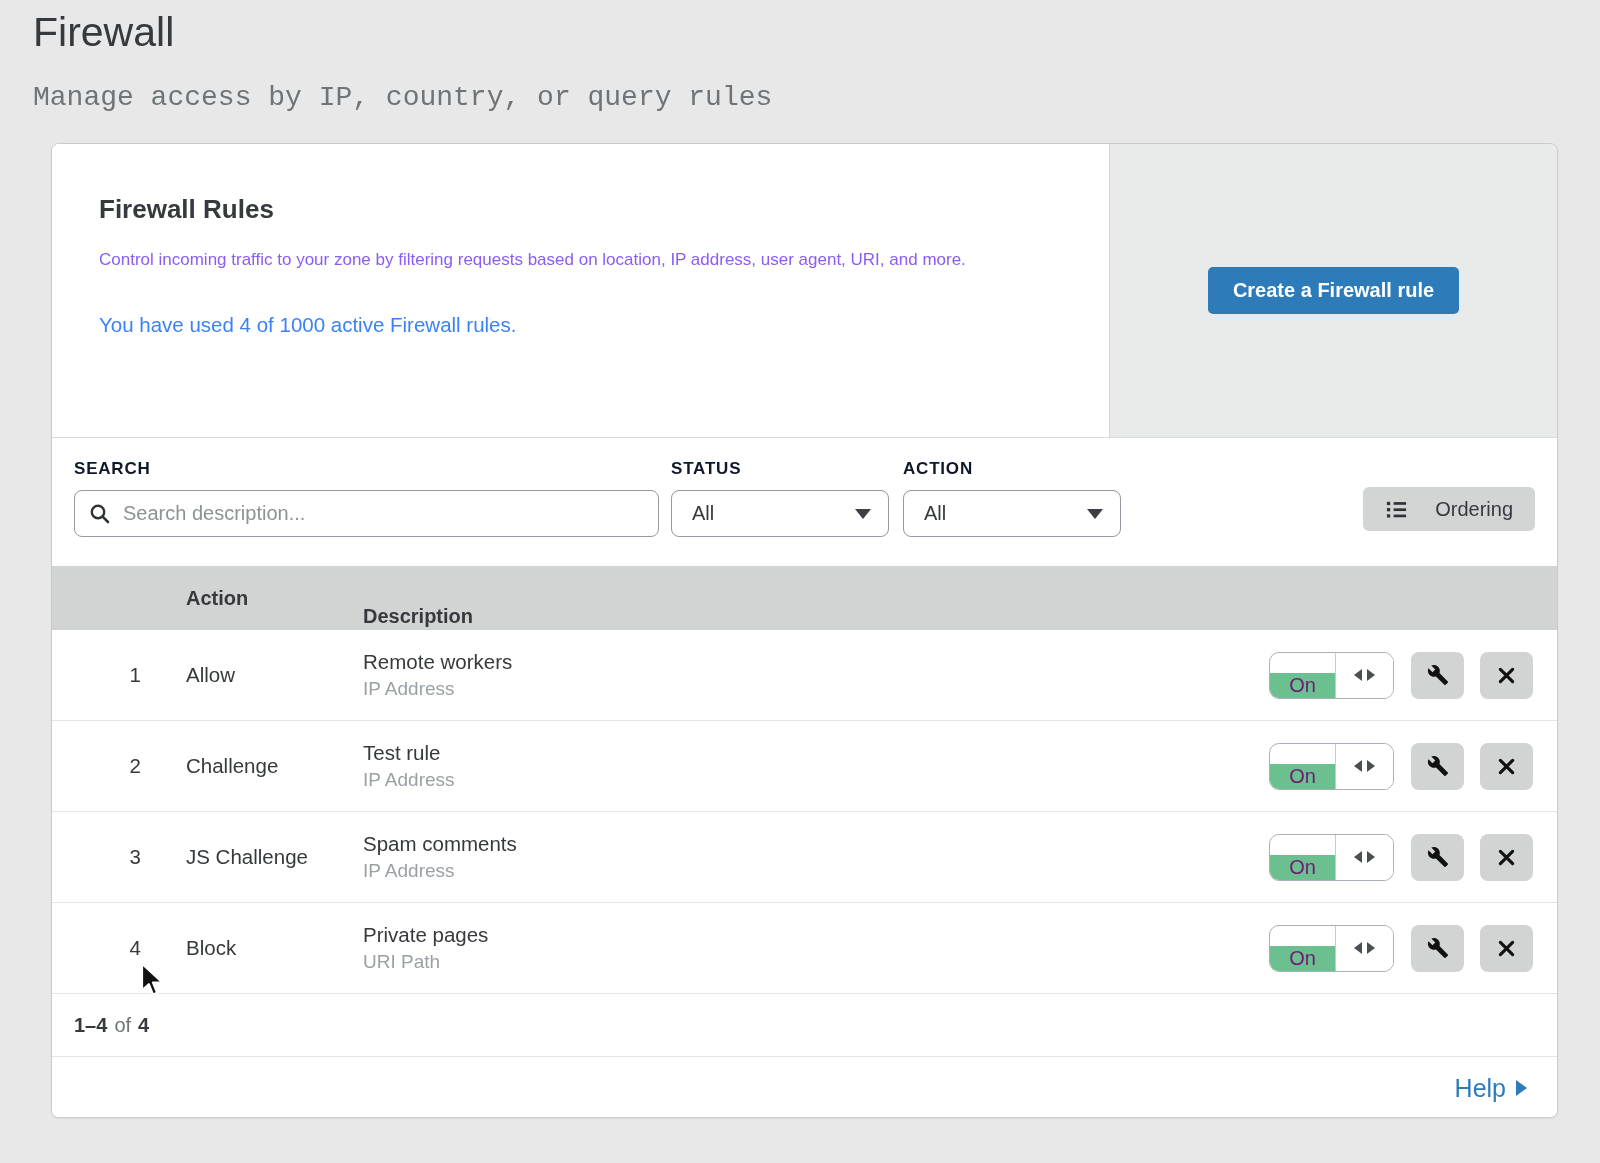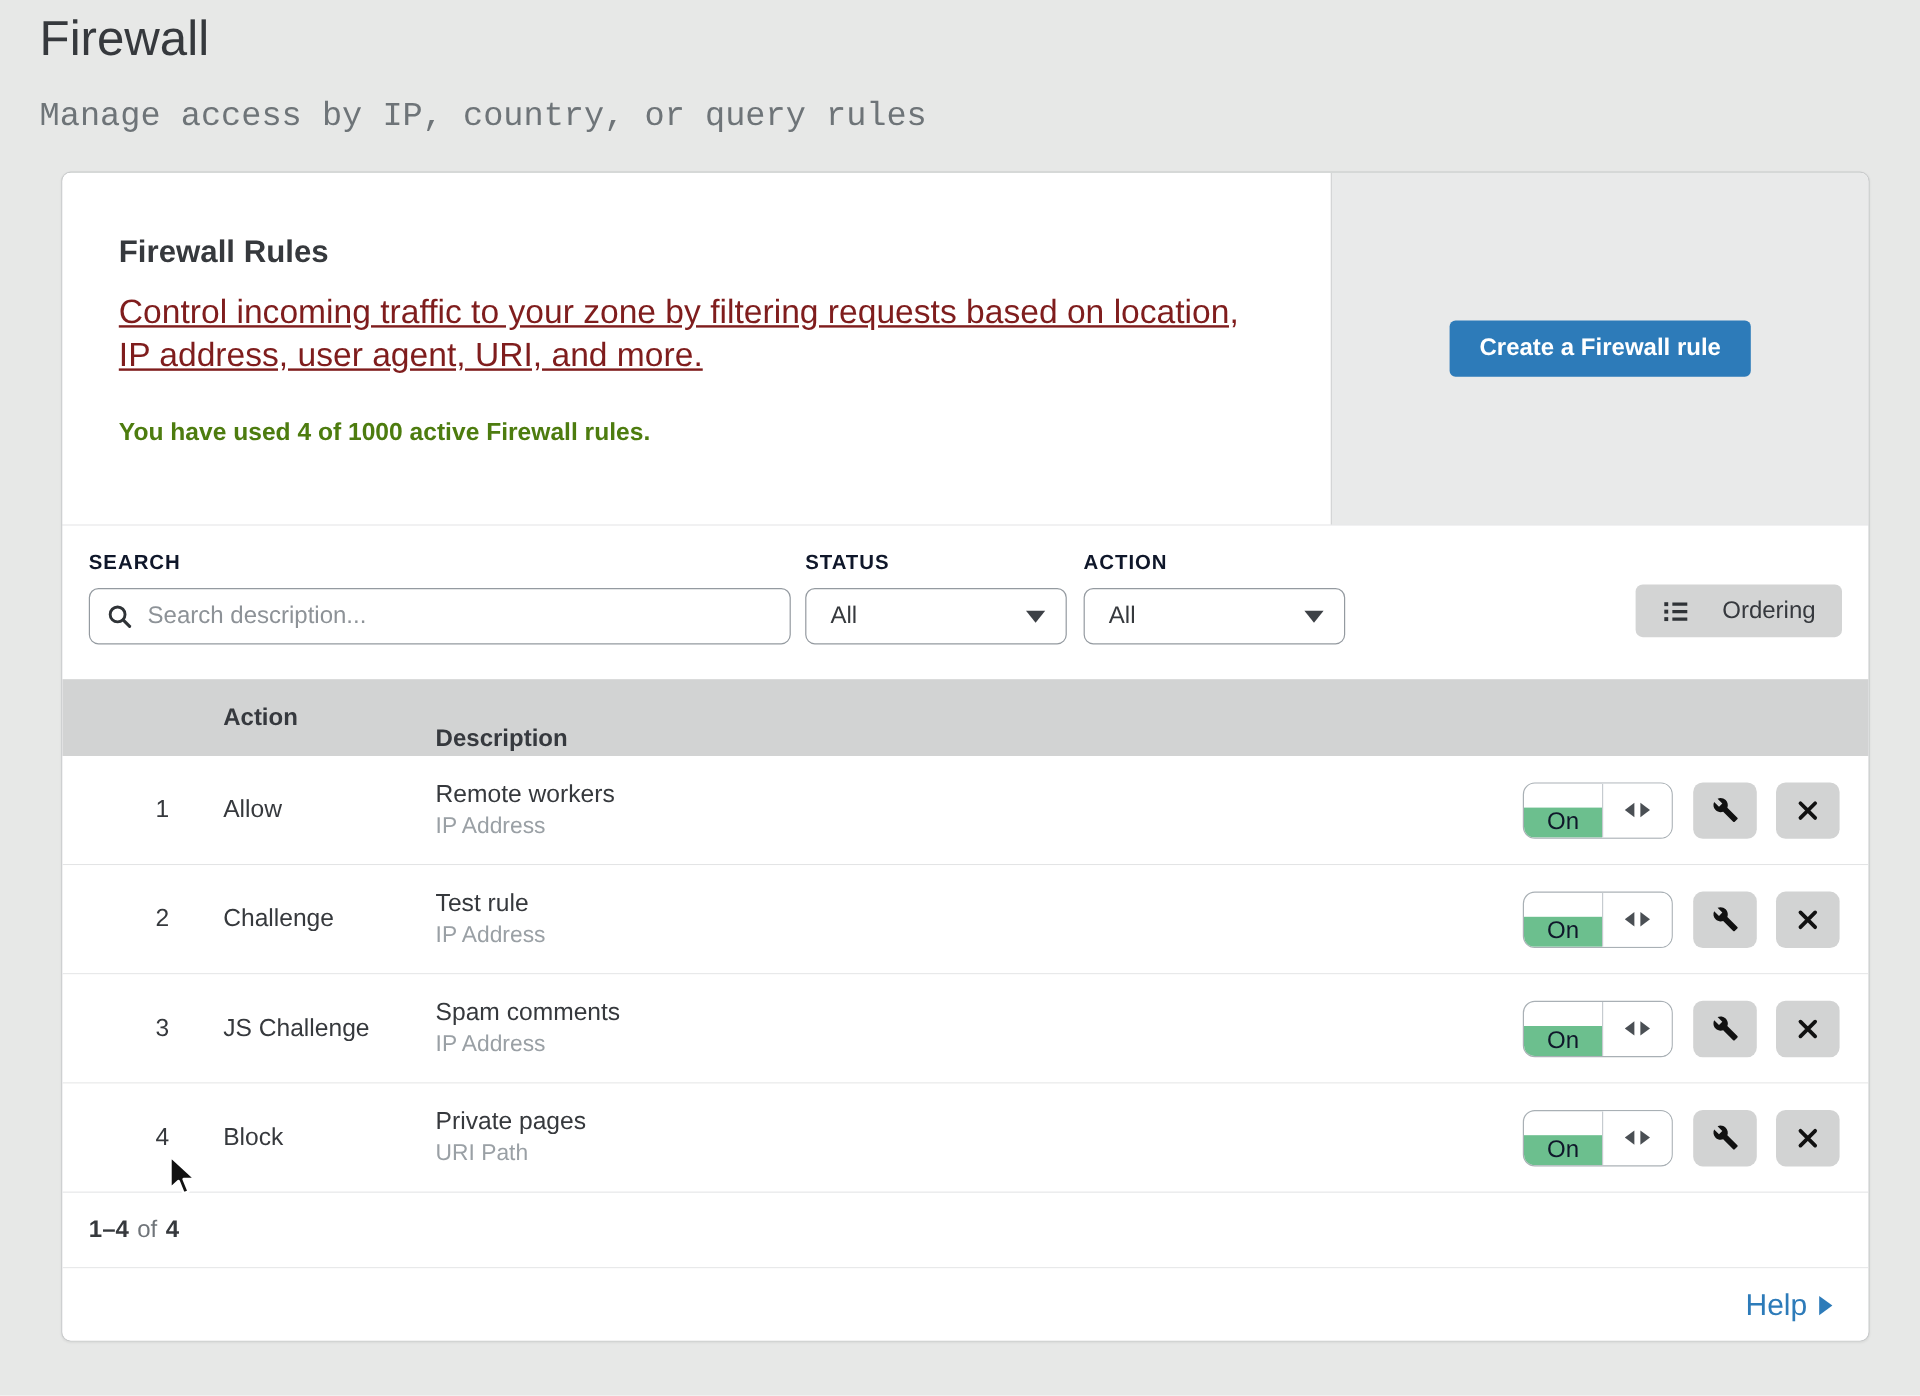--- a/index.html
+++ b/index.html
@@ -30,22 +30,22 @@
   }
 
   
   .card-top { display: flex; height: 294px; border-bottom: 1px solid #d9dadb; }
   .card-top-left { width: 1057px; padding: 50px 40px 0 47px; background: #fff; }
   .card-top-right {
     flex: 1; background: #e9eaea; border-left: 1px solid #d4d5d6;
     display: flex; align-items: center; justify-content: center;
   }
   .overview-heading { margin: 0; font-size: 26px; font-weight: 600; color: #36393d; }
-  .overview-desc { margin: 17px 0 0 0; font-size: 28px; line-height: 36px; max-width: 950px; color: #7f1d1d; text-decoration: underline; }
-  .overview-usage { margin: 35px 0 0 0; font-size: 20.5px; font-weight: 700; color: #4d7c0f; }
+  .overview-desc { margin: 17px 0 0 0; font-size: 17px; line-height: 36px; max-width: 950px; color: #8b5cf6; }
+  .overview-usage { margin: 35px 0 0 0; font-size: 20.5px; font-weight: 400; color: #3b82f6; }
   .create-btn {
     background: #2d7bb9; color: #fff; border: none; border-radius: 5px;
     font-family: inherit; font-size: 20px; font-weight: 600;
     padding: 12px 25px; cursor: pointer;
   }
 
   
   .filters { display: flex; height: 128px; padding: 0 22px; align-items: flex-start; background: #fff; }
   .filter-group { display: flex; flex-direction: column; }
   .filter-label {
@@ -101,21 +101,21 @@
   .rule-action { width: 177px; font-size: 20.5px; }
   .rule-desc { flex: 1; }
   .rule-desc-title { font-size: 20.5px; color: #36393d; }
   .rule-desc-sub { font-size: 19px; color: #9aa0a5; margin-top: 4px; }
 
   .toggle {
     display: flex; height: 47px;
     border: 1px solid #a9b0b5; border-radius: 10px; overflow: hidden; cursor: pointer;
   }
   .toggle-on {
-    width: 65px; background: #6cbf8e; color: #0f172a;
+    width: 65px; background: #6cbf8e; color: #701a75;
     display: flex; align-items: center; justify-content: center; font-size: 20px; margin-top: 20px;
   }
   .toggle-handle {
     width: 58px; background: #fff; border-left: 1px solid #c6cbd0;
     display: flex; align-items: center; justify-content: center; gap: 5px;
   }
   .arr-left {
     width: 0; height: 0;
     border-top: 6px solid transparent; border-bottom: 6px solid transparent;
     border-right: 8px solid #4a4f54;

